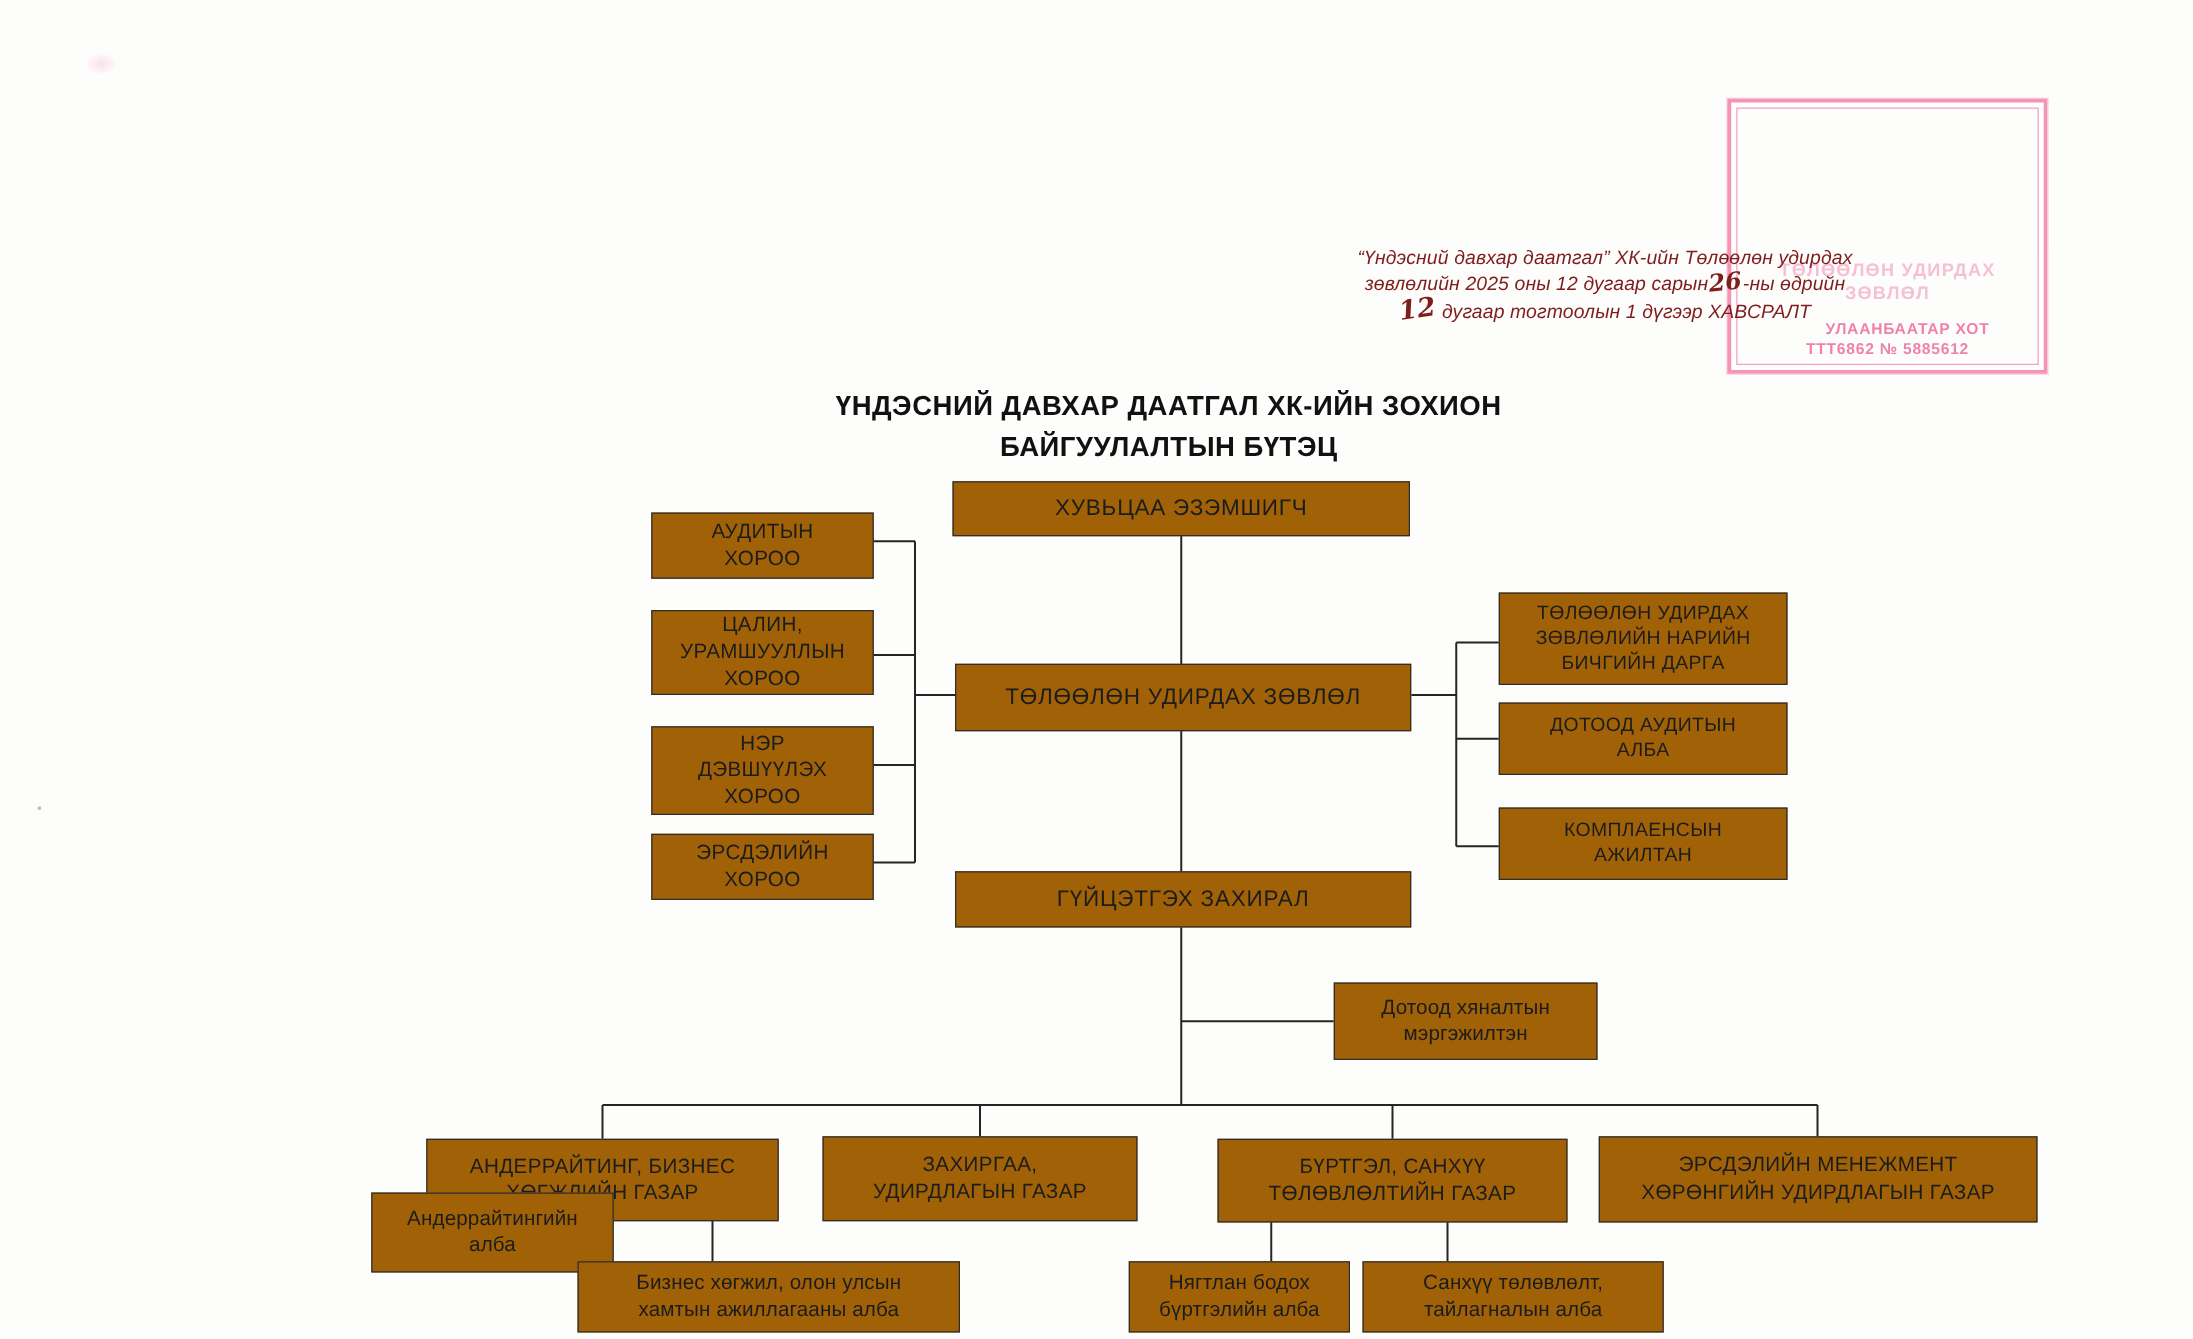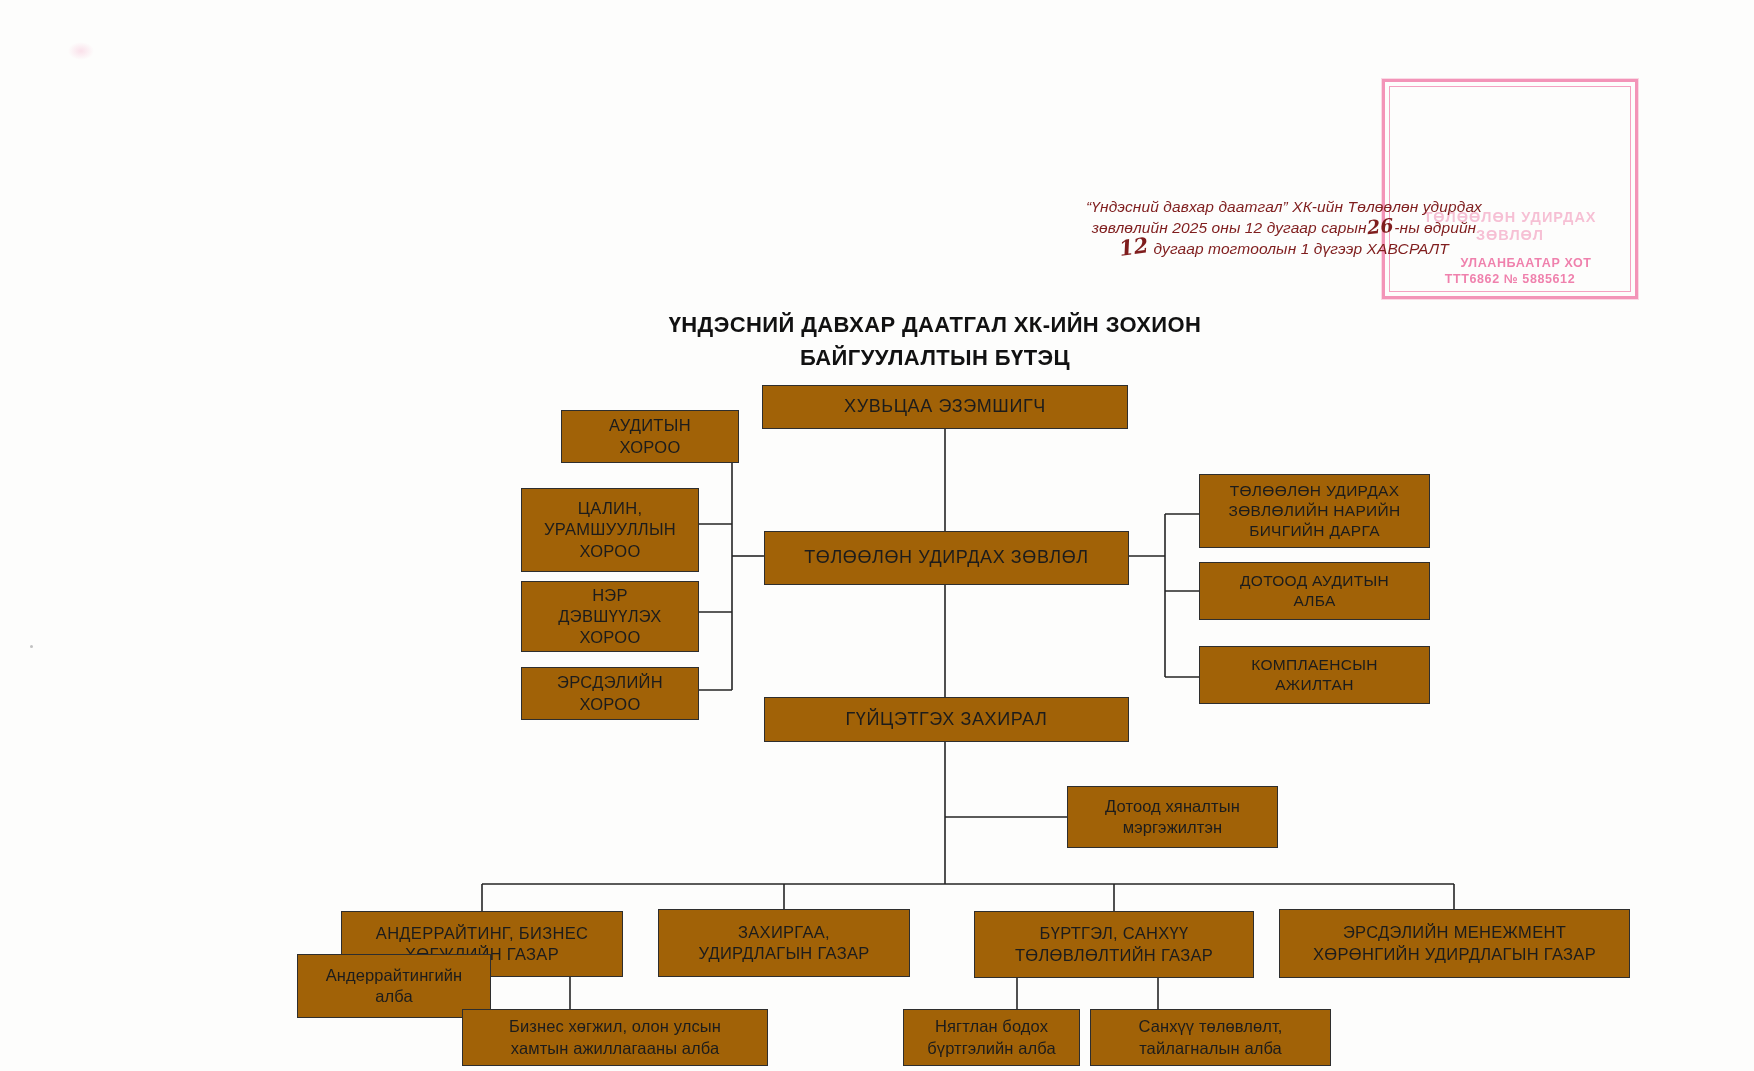--- a/index.html
+++ b/index.html
@@ -128,23 +128,23 @@
   <div class="s-line s-city">УЛААНБААТАР ХОТ</div>
   <div class="s-line s-reg">ТТТ6862 № 5885612</div>
 </div>
 
 <div class="node sz-lg" style="left:762px;top:385px;width:366px;height:44px;letter-spacing:.6px;">ХУВЬЦАА ЭЗЭМШИГЧ</div>
 
 <div class="node sz-lg" style="left:764px;top:531px;width:365px;height:54px;letter-spacing:.6px;">ТӨЛӨӨЛӨН УДИРДАХ ЗӨВЛӨЛ</div>
 
 <div class="node sz-lg" style="left:764px;top:697px;width:365px;height:45px;letter-spacing:.6px;">ГҮЙЦЭТГЭХ ЗАХИРАЛ</div>
 
-<div class="node sz-md" style="left:521px;top:410px;width:178px;height:53px;margin-left:40px;">АУДИТЫН
+<div class="node sz-md" style="left:521px;top:410px;width:178px;height:53px;">АУДИТЫН
 ХОРОО</div>
-<div class="node sz-md" style="left:521px;top:488px;width:178px;height:84px;">ЦАЛИН,
+<div class="node sz-md" style="left:521px;top:488px;width:178px;height:68px;">ЦАЛИН,
 УРАМШУУЛЛЫН
 ХОРОО</div>
 <div class="node sz-md" style="left:521px;top:581px;width:178px;height:71px;">НЭР
 ДЭВШҮҮЛЭХ
 ХОРОО</div>
 <div class="node sz-md" style="left:521px;top:667px;width:178px;height:53px;">ЭРСДЭЛИЙН
 ХОРОО</div>
 
 <div class="node sz-sm" style="left:1199px;top:474px;width:231px;height:74px;">ТӨЛӨӨЛӨН УДИРДАХ
 ЗӨВЛӨЛИЙН НАРИЙН

